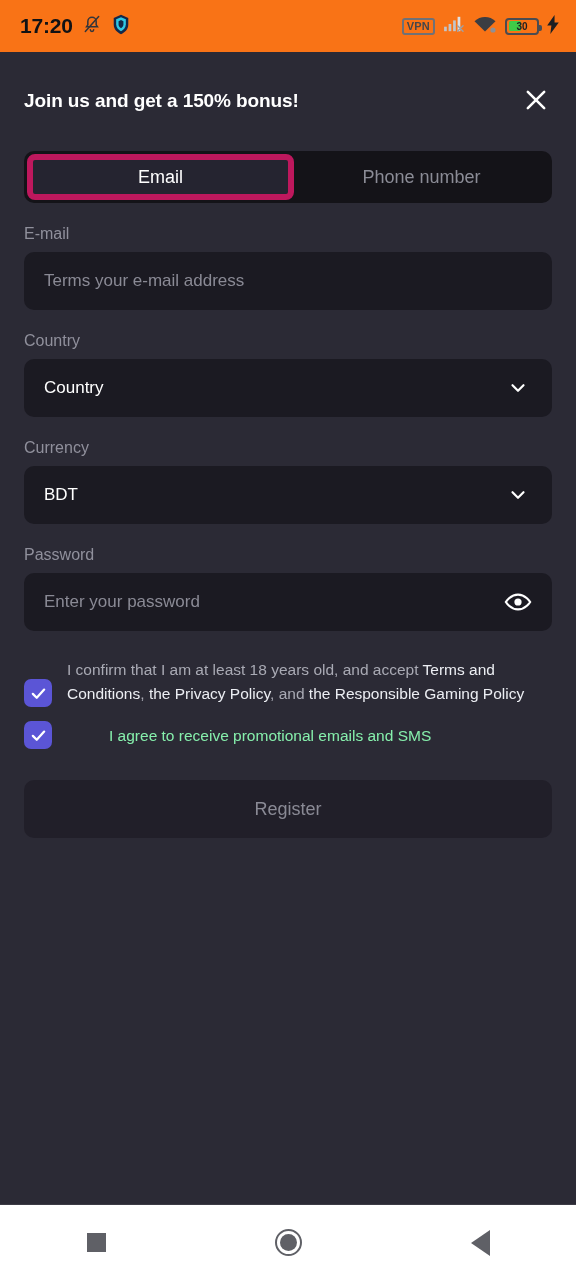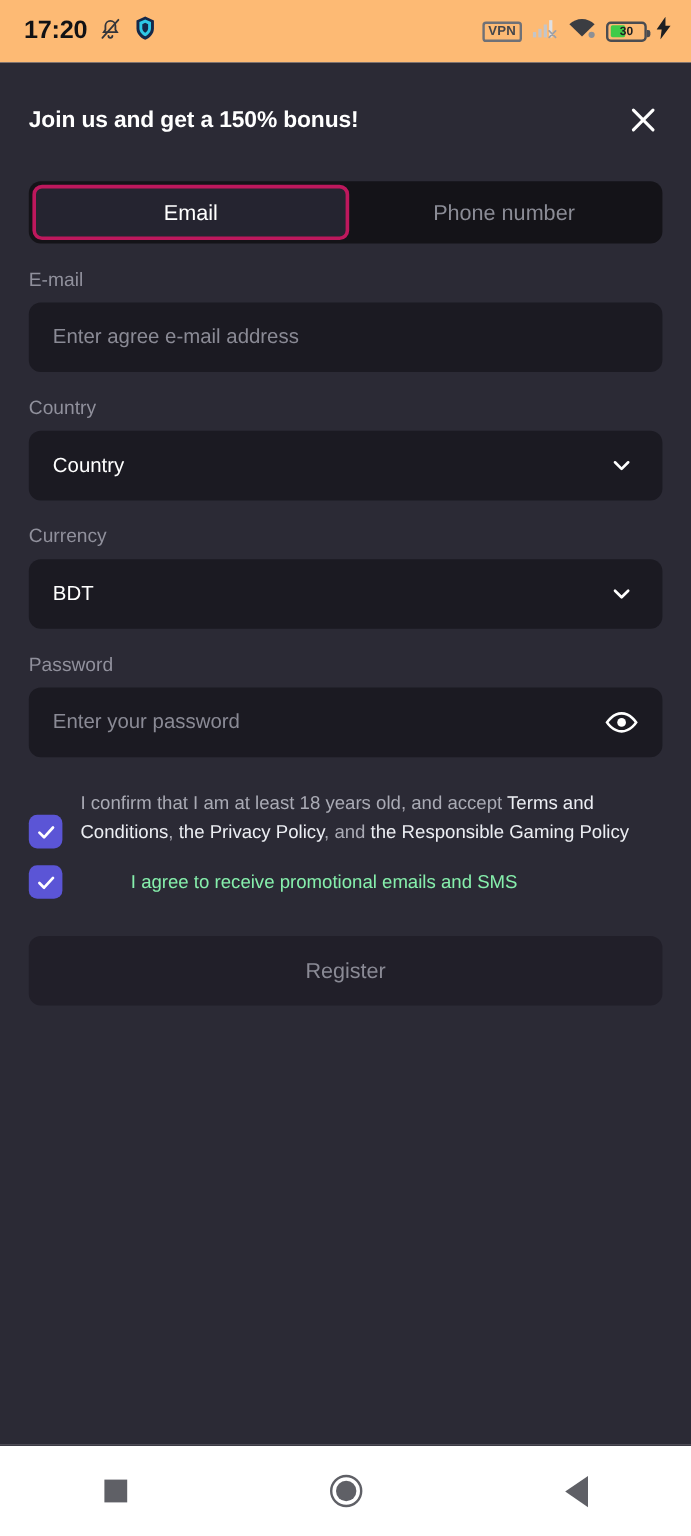--- a/index.html
+++ b/index.html
@@ -7,21 +7,21 @@
     width:576px; height:1280px;
     background:#ffffff;
     font-family:"Liberation Sans", sans-serif;
     -webkit-font-smoothing:antialiased;
     overflow:hidden;
   }
   .screen { width:576px; height:1280px; display:flex; flex-direction:column; position:relative; }
 
   
   .statusbar {
-    height:52px; background:#fdba74; flex:0 0 52px;
+    height:52px; background:#f97316; flex:0 0 52px;
     display:flex; align-items:center; justify-content:space-between;
     padding:0 16px 0 20px;
   }
   .sb-left { display:flex; align-items:center; gap:9px; }
   .sb-time { font-size:21px; font-weight:bold; color:#111215; letter-spacing:-0.2px; }
   .sb-right { display:flex; align-items:center; gap:8px; }
   .vpn-badge {
     border:2px solid #6f7177; border-radius:3px; color:#44464b;
     font-size:11px; font-weight:bold; padding:1px 3px; letter-spacing:0.2px;
     line-height:1;
@@ -57,21 +57,21 @@
 
   
   .tabs {
     margin-top:29px; height:52px; background:#141318; border-radius:10px;
     display:flex; padding:3px; flex:0 0 52px;
   }
   .tab {
     flex:1; display:flex; align-items:center; justify-content:center;
     font-size:18px; border-radius:8px; cursor:pointer; color:#8b8c96;
   }
-  .tab.active { background:#252430; color:#ffffff; border:3px solid #be185d; }
+  .tab.active { background:#252430; color:#ffffff; border:6px solid #be185d; }
 
   
   .field { margin-top:22px; }
   .field-label { font-size:16px; color:#90909c; margin-bottom:9px; display:block; }
   .control {
     height:58px; background:#1b1a22; border-radius:10px;
     display:flex; align-items:center; padding:0 20px; cursor:pointer;
   }
   .control .ph { font-size:17px; color:#8a8a95; flex:1; }
   .control .val { font-size:17px; color:#ffffff; flex:1; }
@@ -176,21 +176,21 @@
     </div>
 
     <div class="tabs">
       <div class="tab active">Email</div>
       <div class="tab">Phone number</div>
     </div>
 
     <div class="field">
       <span class="field-label">E-mail</span>
       <div class="control">
-        <span class="ph">Enter agree e-mail address</span>
+        <span class="ph">Terms your e-mail address</span>
       </div>
     </div>
 
     <div class="field">
       <span class="field-label">Country</span>
       <div class="control">
         <span class="val">Country</span>
         <span class="chev">
           <svg width="22" height="22" viewBox="0 0 24 24" fill="none" stroke="#ffffff" stroke-width="2.4" stroke-linecap="round" stroke-linejoin="round">
               <path d="M6 9l6 6 6-6"></path>

